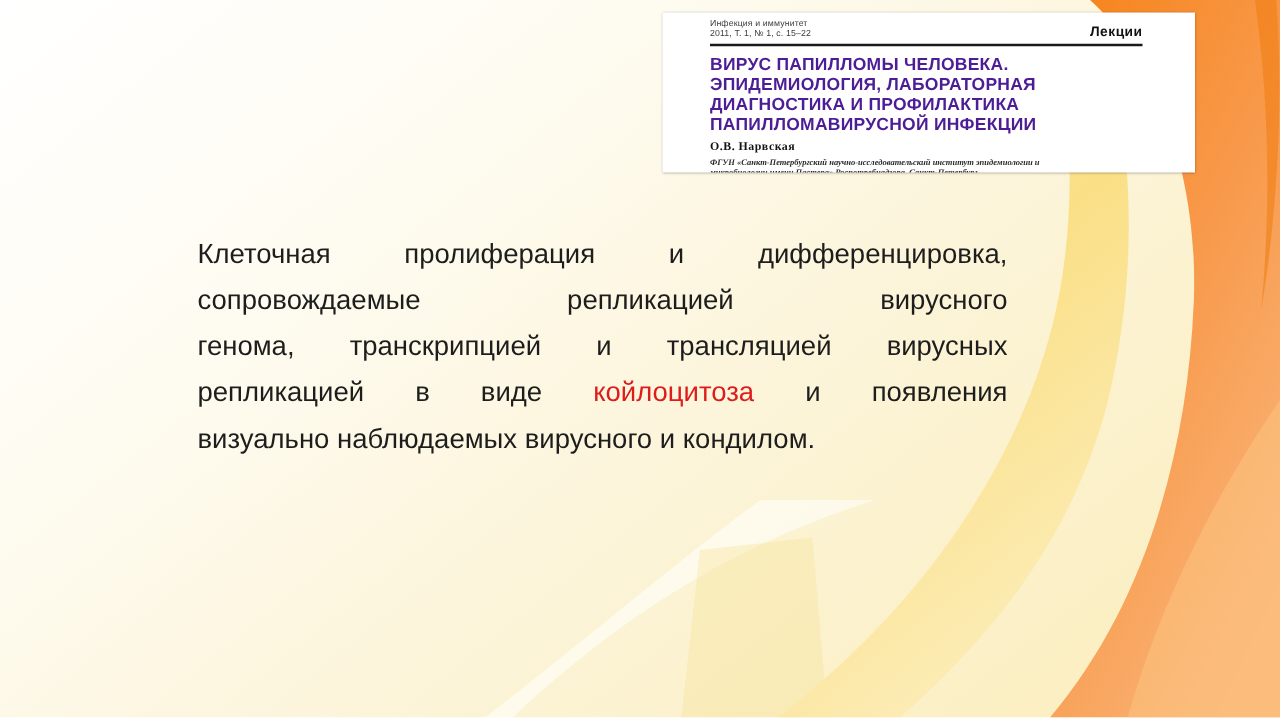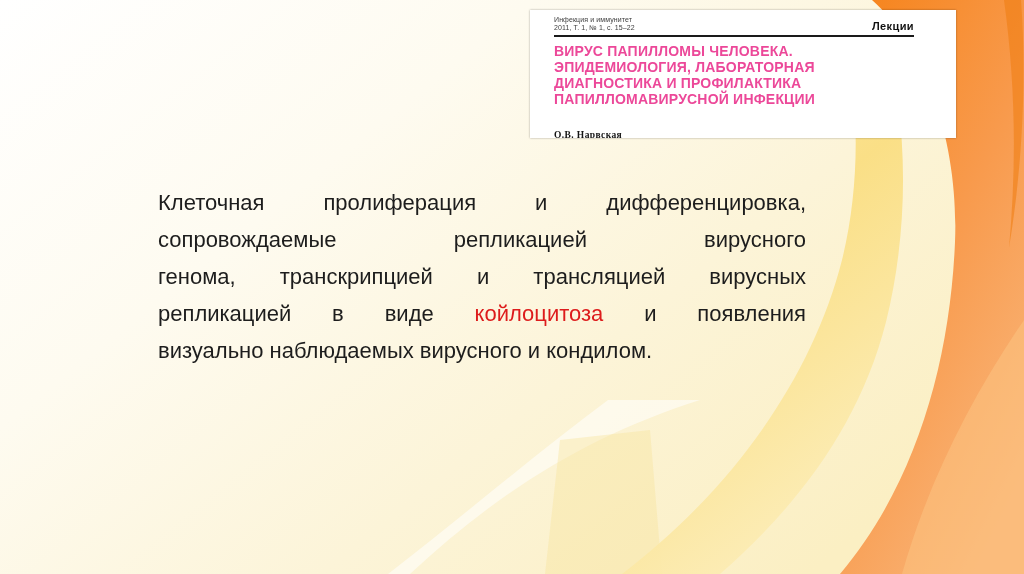--- a/index.html
+++ b/index.html
@@ -12,42 +12,42 @@
   .bg { position: absolute; left: 0; top: 0; z-index: 0; }
 
   
   .paper {
     position: absolute; left: 530px; top: 10px;
     width: 426px; height: 128px;
     background: #ffffff;
     box-shadow: 0 0 2px rgba(0,0,0,0.35);
     z-index: 2;
     box-sizing: border-box;
-    padding: 6px 42px 0 24px;
+    padding: 6px 42px 0 38px;
     overflow: hidden;
   }
   .paper-head {
     display: flex; justify-content: space-between; align-items: flex-end;
   }
   .jinfo {
     font-size: 7px; line-height: 8px; color: #3c3c3c; letter-spacing: 0.1px;
   }
   .jsection {
     font-size: 11px; font-weight: bold; color: #111; letter-spacing: 0.4px;
   }
   .jrule {
     border-bottom: 2px solid #1a1a1a; margin-top: 3px;
   }
   .jtitle {
     margin-top: 6px;
-    font-size: 14px; line-height: 16px; font-weight: bold; color: #ec4899;
+    font-size: 14px; line-height: 16px; font-weight: bold; color: #4c1d95;
     letter-spacing: 0.2px;
   }
   .jauthor {
-    margin-top: 23px;
+    margin-top: 6px;
     font-family: "Liberation Serif", serif;
     font-size: 9.5px; font-weight: bold; color: #141414; letter-spacing: 0.4px;
   }
   .jaffil {
     margin-top: 4px;
     font-family: "Liberation Serif", serif;
     font-style: italic; font-weight: bold;
     font-size: 6.8px; line-height: 8.4px; color: #2b2b2b;
     width: 300px;
   }

